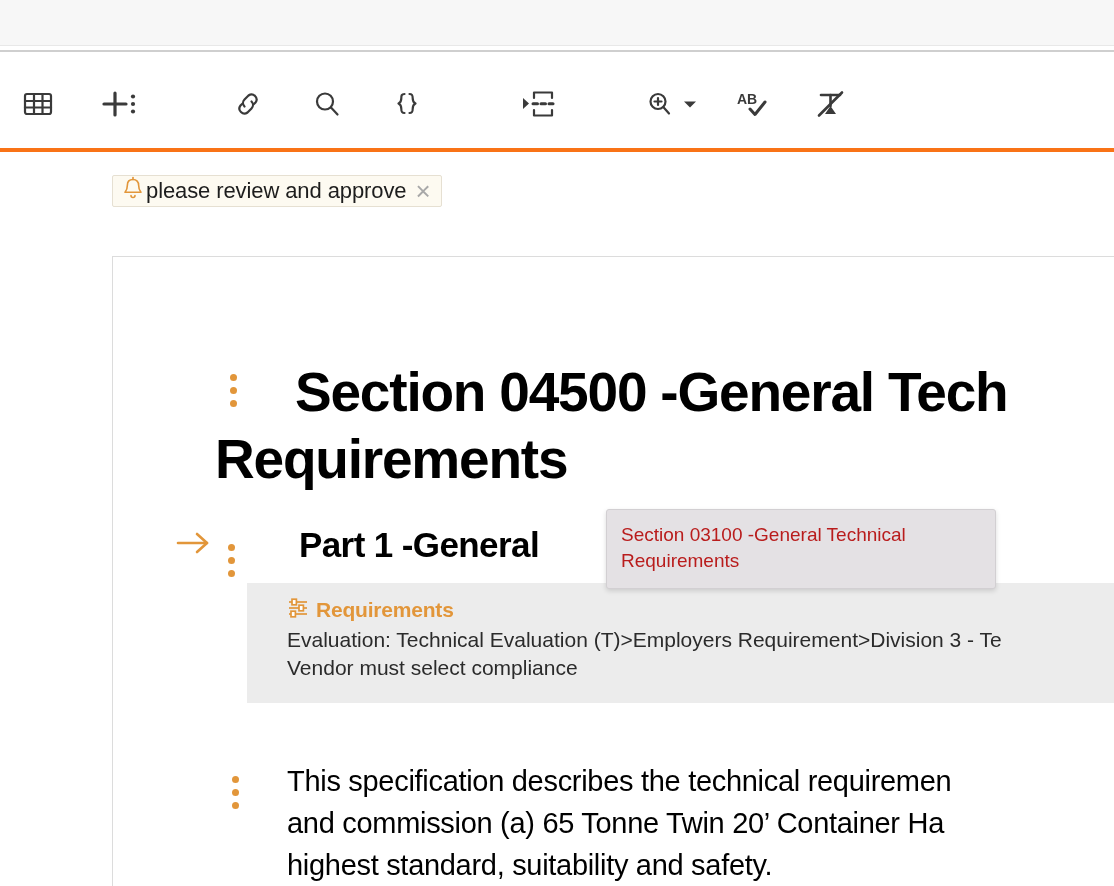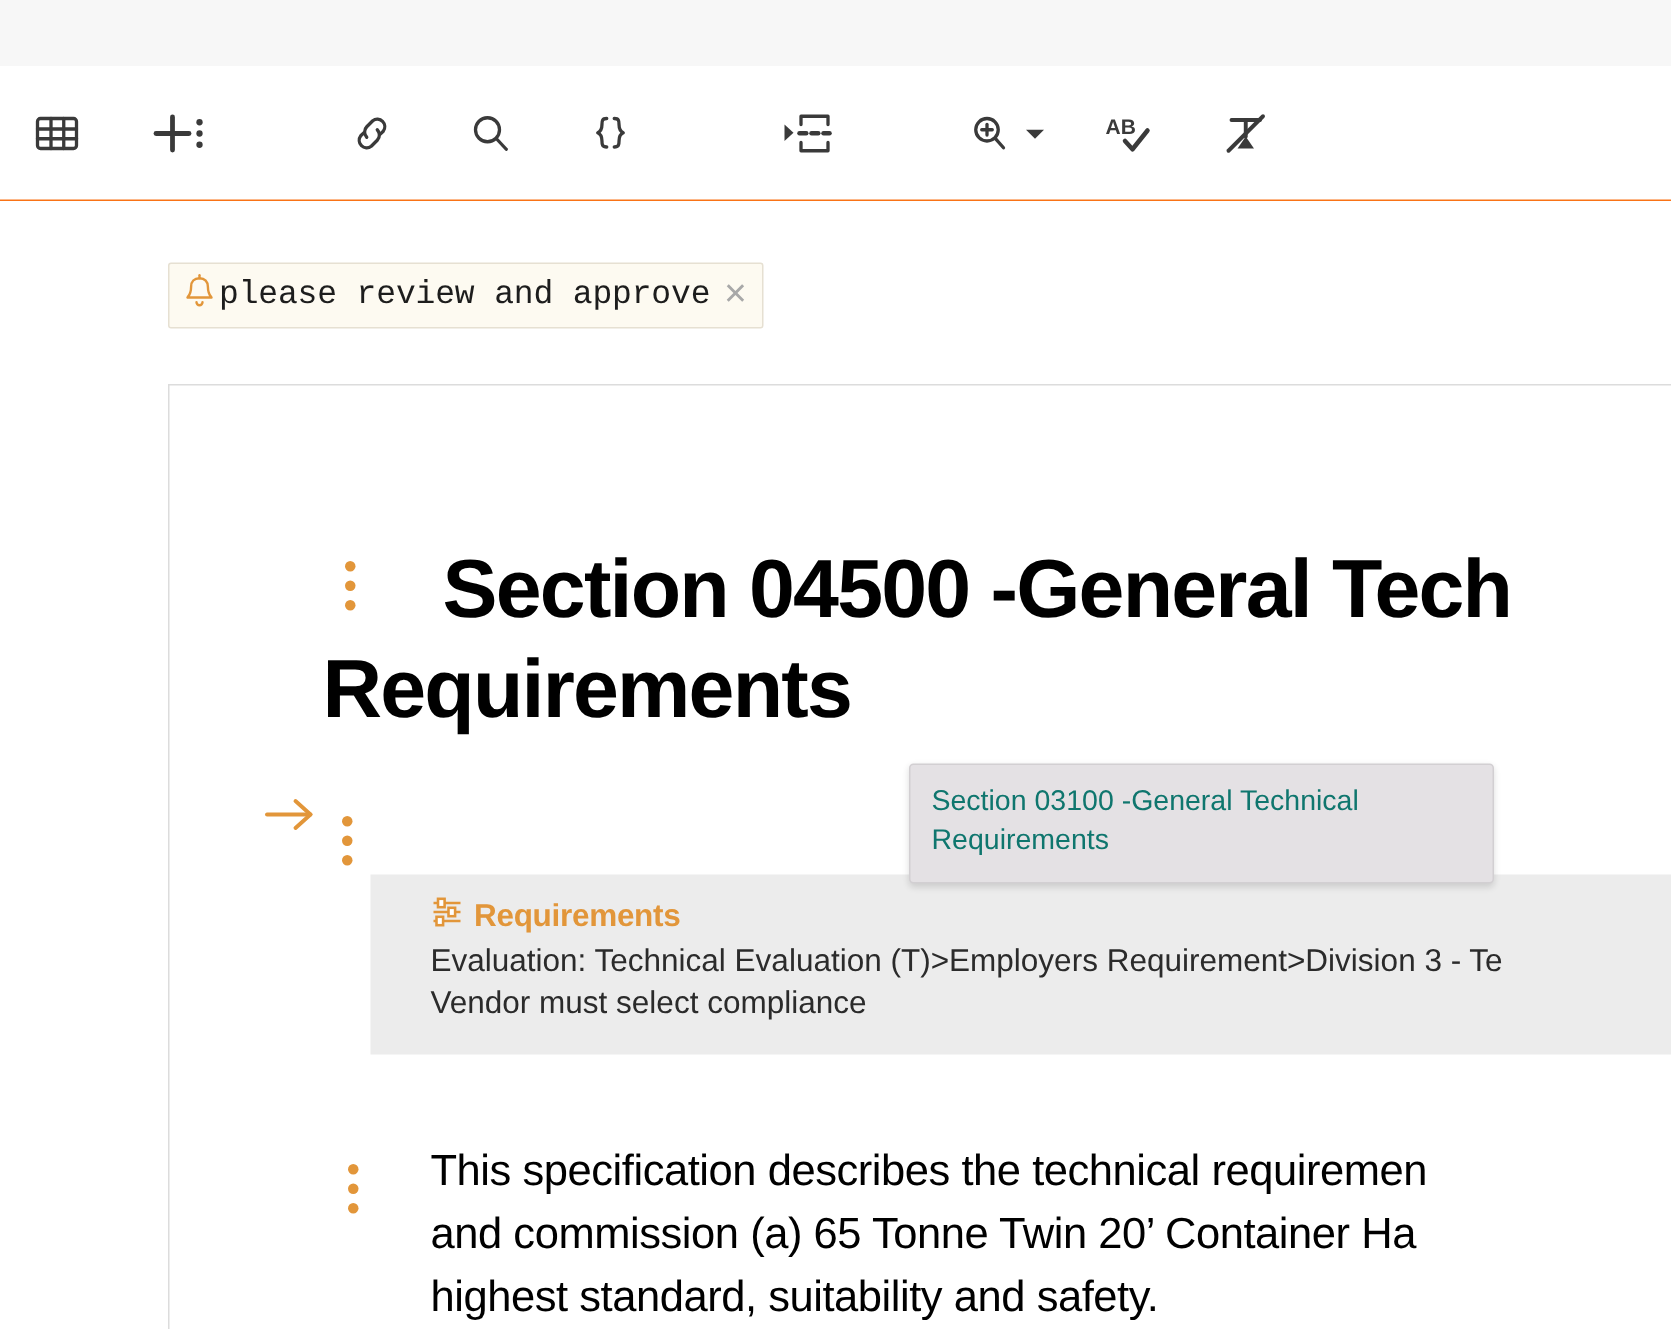--- a/index.html
+++ b/index.html
@@ -33,25 +33,25 @@
     position: absolute;
     left: 0; top: 50px;
     width: 1114px;
     height: 2px;
     background: #cfcfcf;
   }
 
   
   .toolbar {
     position: absolute;
-    left: 0; top: 44px;
+    left: 0; top: 59px;
     width: 1114px;
     height: 89px;
     background: #ffffff;
-    border-bottom: 1px solid #f97316;
+    border-bottom: 4px solid #f97316;
   }
   .tb-item {
     position: absolute;
     top: 0;
     height: 89px;
     display: flex;
     align-items: center;
     justify-content: center;
     cursor: pointer;
   }
@@ -63,29 +63,28 @@
     stroke-linecap: round;
     stroke-linejoin: round;
   }
   .tb-ico-fill { fill: #3a3a3a; }
 
   
   .banner {
     position: absolute;
     left: 112px;
     top: 175px;
-    height: 44px;
+    height: 32px;
     box-sizing: border-box;
     display: flex;
     align-items: center;
     padding: 0 10px 0 8px;
     background: #fdfaf1;
     border: 1px solid #e6e0d2;
     border-radius: 2px;
-    font-family: Liberation Mono, monospace;
   }
   .banner-bell { margin-right: 1px; display: block; }
   .banner-text {
     font-size: 22px;
     color: #1d1d1d;
     line-height: 1;
     letter-spacing: -0.1px;
     white-space: nowrap;
   }
   .banner-close {
@@ -177,21 +176,21 @@
     top: 252px;
     width: 390px;
     box-sizing: border-box;
     padding: 12px 14px 14px 14px;
     background: #e4e1e4;
     border: 1px solid #d2cfd2;
     border-radius: 3px;
     box-shadow: 0 2px 5px rgba(0,0,0,0.14);
     font-size: 19px;
     line-height: 1.36;
-    color: #0f766e;
+    color: #b91c1c;
     z-index: 5;
   }
 
   
   .req-box {
     position: absolute;
     left: 134px;
     top: 326px;
     width: 960px;
     height: 120px;
@@ -373,20 +372,21 @@
       <svg width="40" height="28" viewBox="0 0 40 28">
         <line x1="3" y1="14" x2="32" y2="14" stroke="#e2963a" stroke-width="2.6" stroke-linecap="round"></line>
         <polyline points="22,5 32,14 22,23" fill="none" stroke="#e2963a" stroke-width="2.6" stroke-linecap="round" stroke-linejoin="round"></polyline>
       </svg>
     </div>
     <div class="drag-dots" style="left:114px; top:284px;">
       <i></i>
         <i></i>
         <i></i>
     </div>
+    <div class="heading-part">Part 1 -General</div>
 
     <div class="tooltip">Section 03100 -General Technical Requirements</div>
 
     <div class="req-box">
       <div class="req-head">
         <span class="req-head-icon">
           <svg width="22" height="22" viewBox="0 0 22 22">
             <line x1="2" y1="5" x2="20" y2="5" stroke="#e2963a" stroke-width="1.7"></line>
             <line x1="2" y1="11" x2="20" y2="11" stroke="#e2963a" stroke-width="1.7"></line>
             <line x1="2" y1="17" x2="20" y2="17" stroke="#e2963a" stroke-width="1.7"></line>

